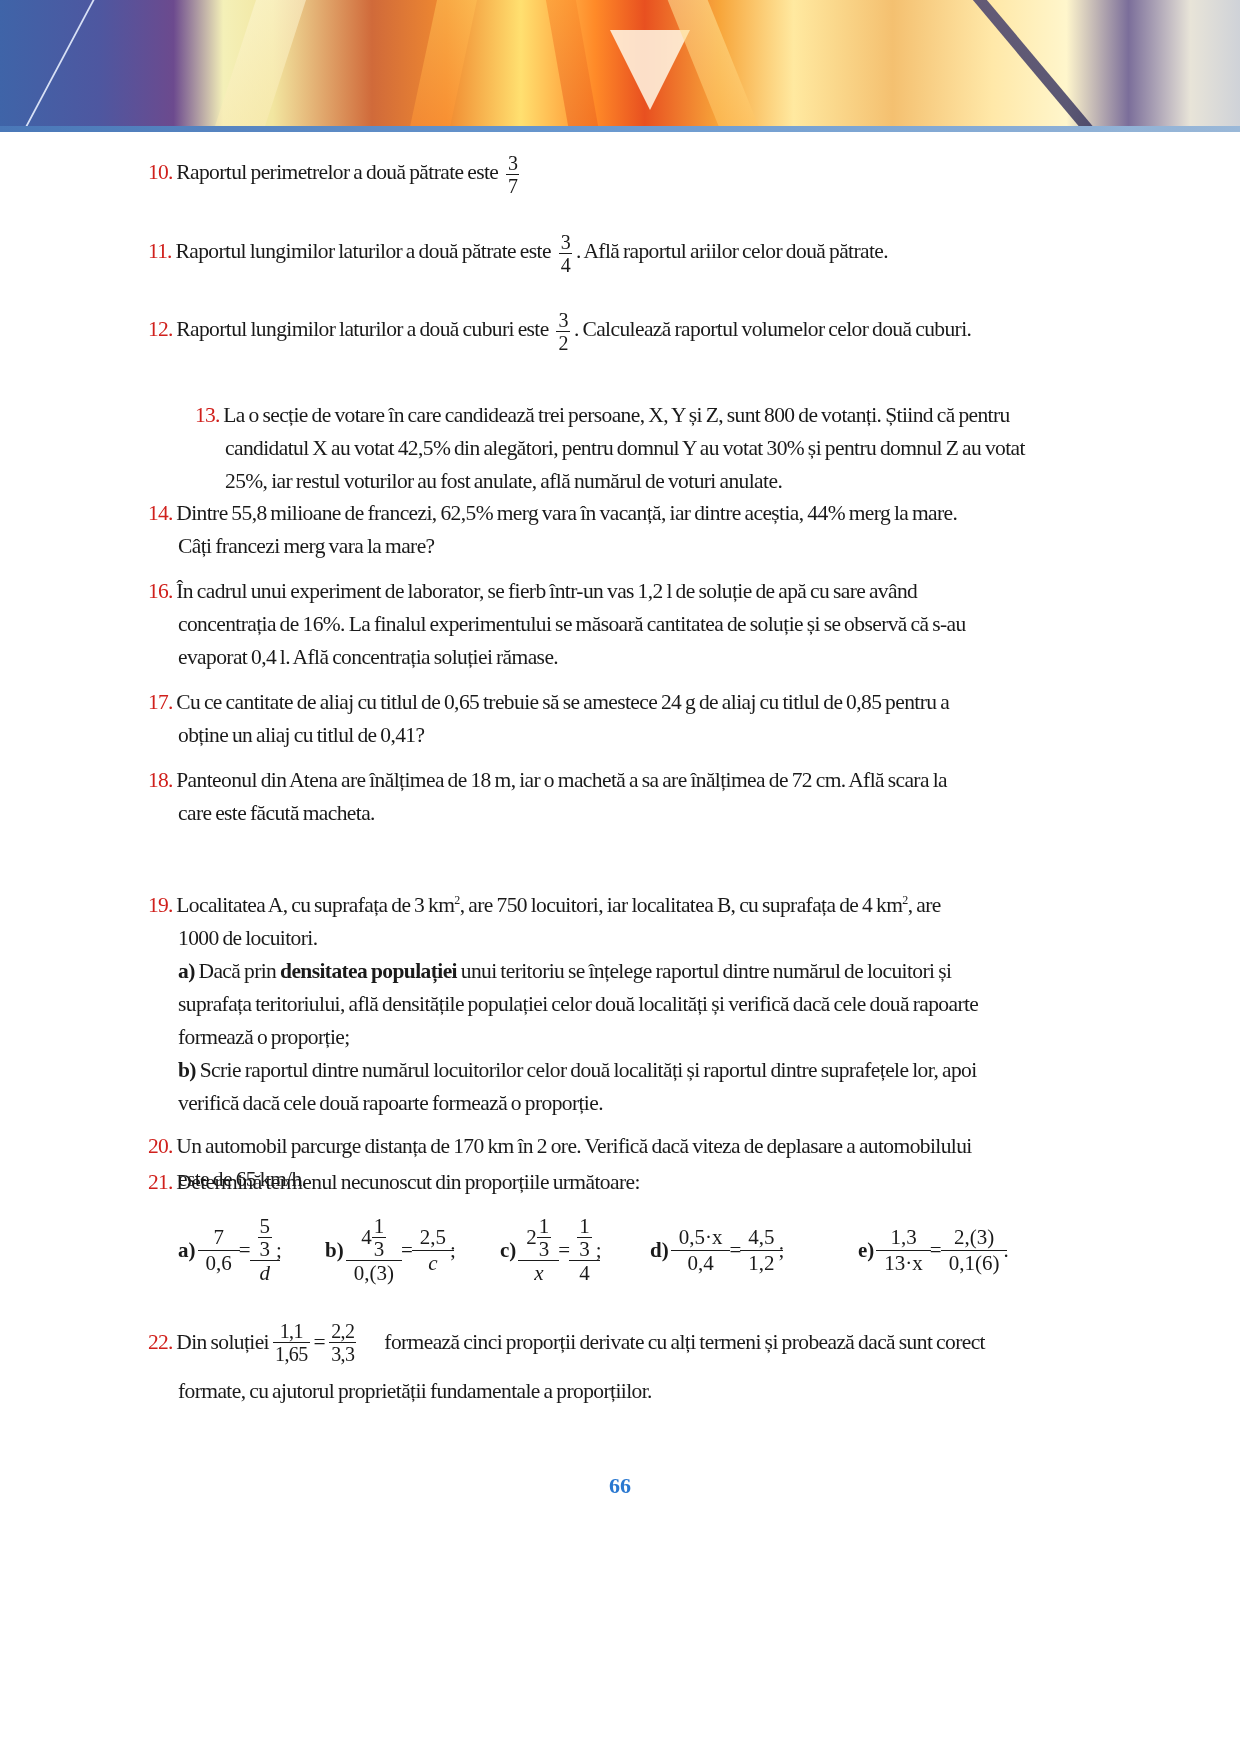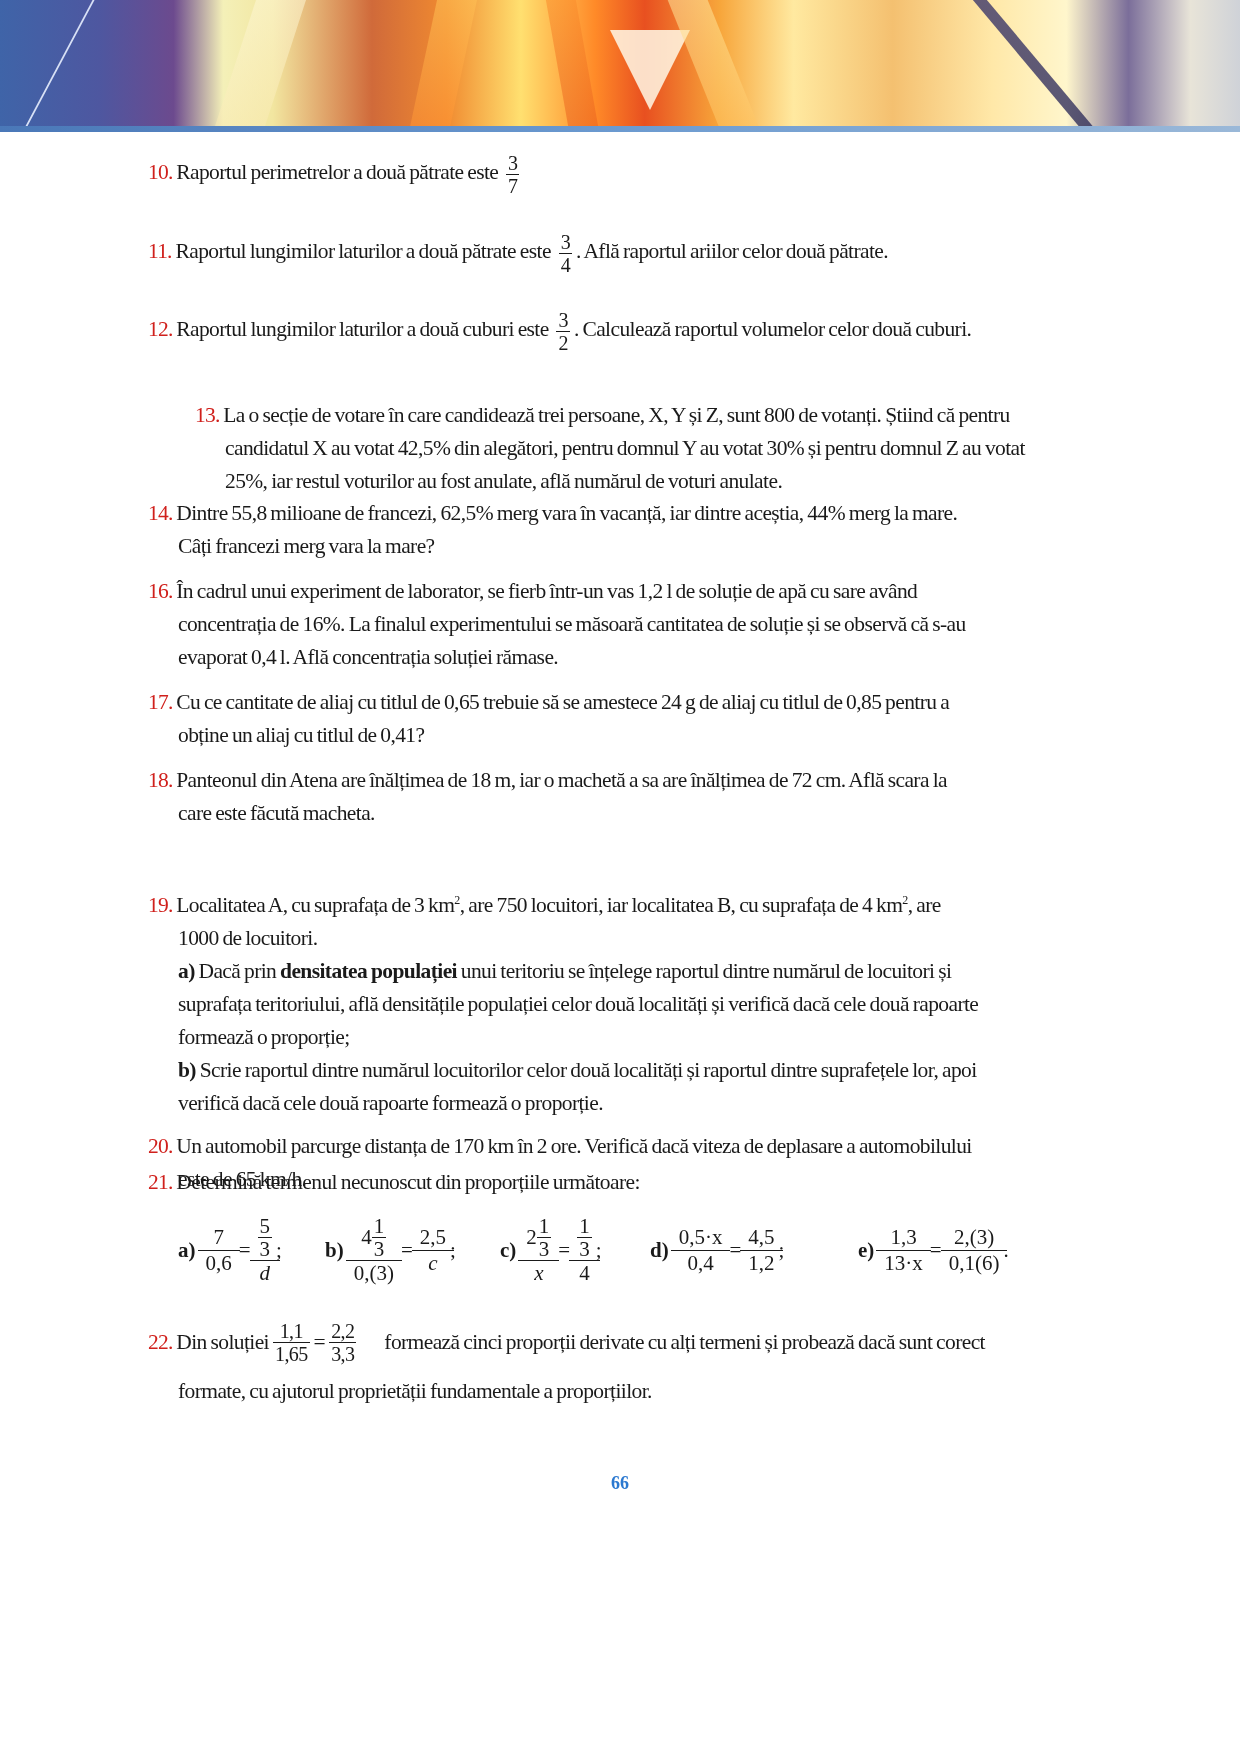--- a/index.html
+++ b/index.html
@@ -47,21 +47,21 @@
   .mfrac { display: inline-flex; flex-direction: column; align-items: center; vertical-align: middle;
            line-height: 25px; }
   .mfrac > .d { border-top: 1.4px solid #1a1a1a; min-width: 100%; text-align: center; }
   .mfrac > .n, .mfrac > .d { padding: 0 4px; text-align: center; }
   .small-frac { display: inline-flex; flex-direction: column; align-items: center; vertical-align: middle;
                 line-height: 22px; }
   .small-frac .d { border-top: 1.4px solid #1a1a1a; padding: 0 2px; }
   .mixed { display: inline-flex; align-items: center; }
 
   .page-number { position: absolute; left: 0; width: 1240px; top: 1473px; text-align: center;
-                 font-size: 18px; font-weight: bold; color: #2a78d0; }
+                 font-size: 22px; font-weight: bold; color: #2a78d0; }
 </style>
 </head>
 <body>
 
 <div class="banner">
   <div class="ray r6"></div>
   <div class="ray r1"></div>
   <div class="ray r2"></div>
   <div class="tri"></div>
   <div class="ray r3"></div>

